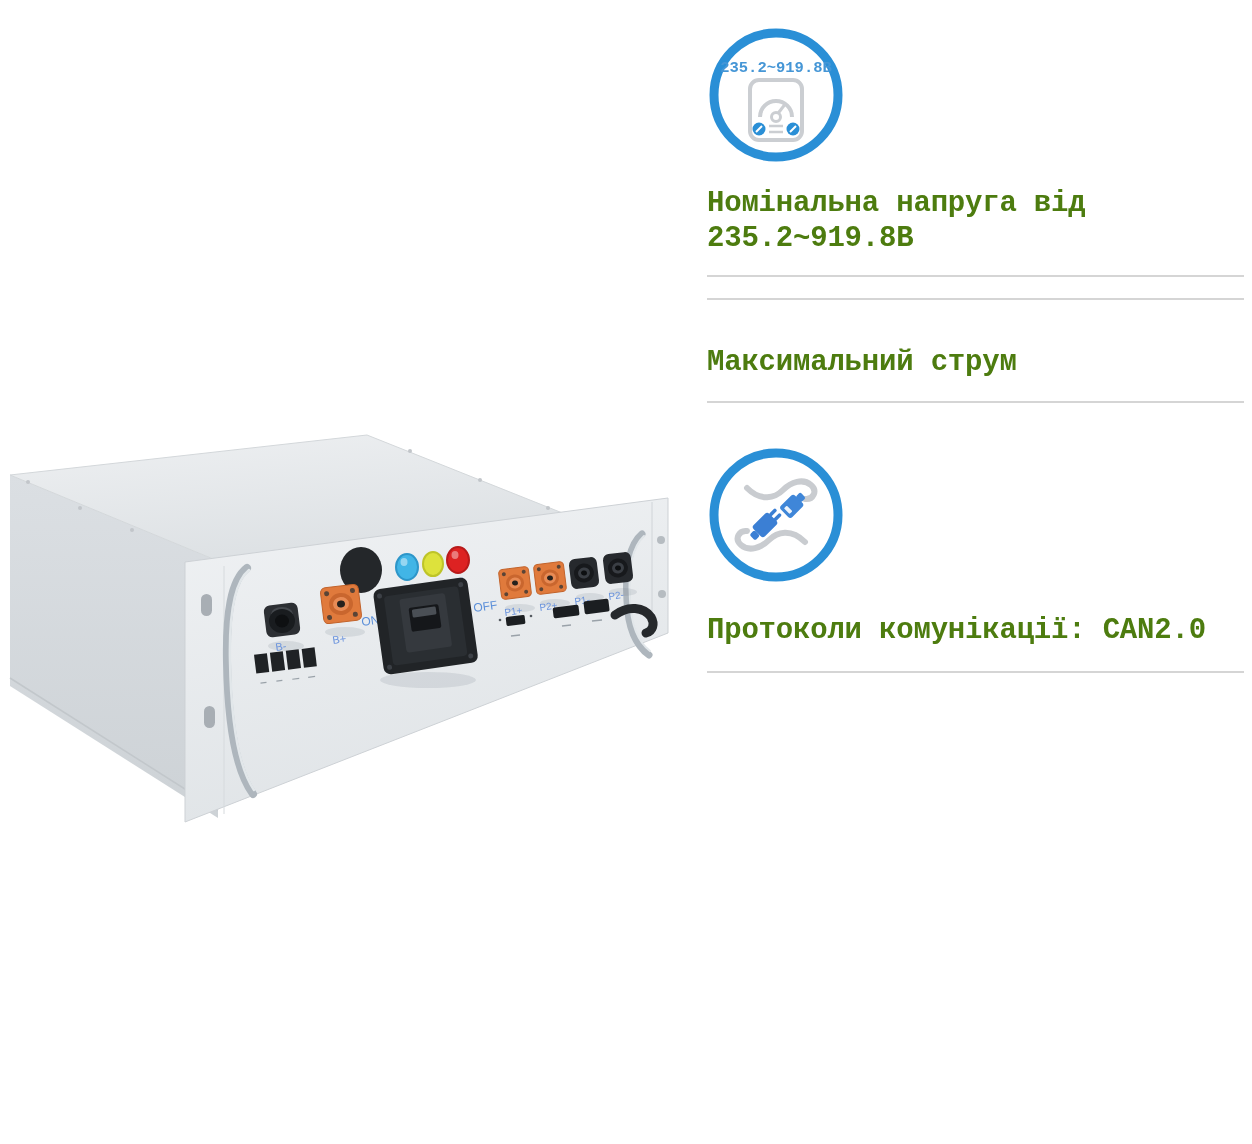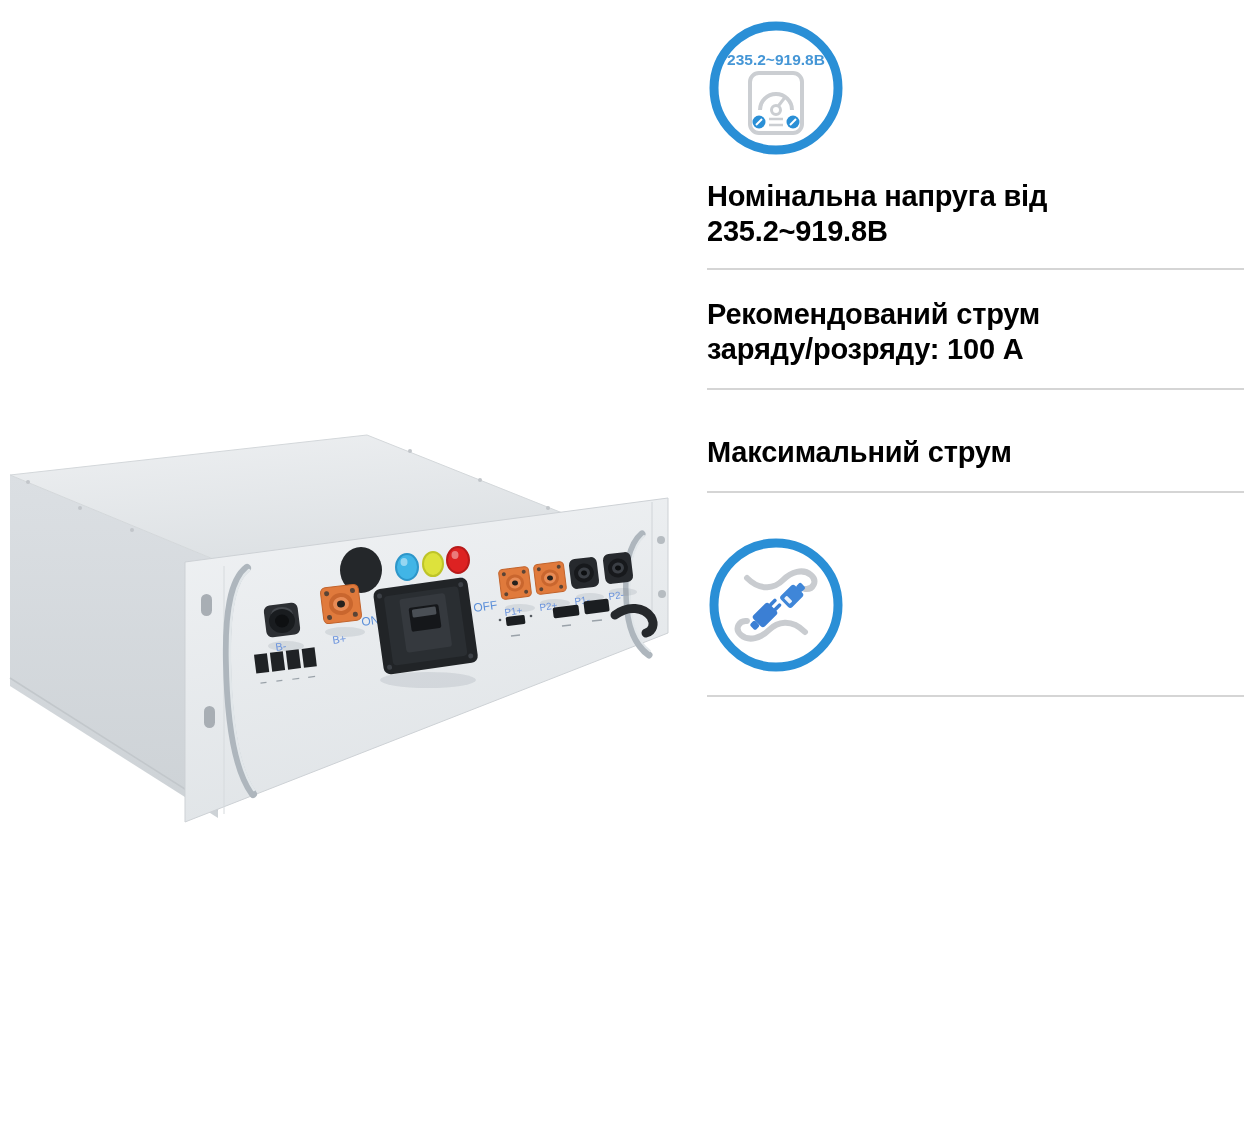--- a/index.html
+++ b/index.html
@@ -1,29 +1,29 @@
 <!DOCTYPE html>
 <html><head>
 <meta charset="utf-8">
 <style>
   html,body{margin:0;padding:0;background:#fff;}
   .page{position:relative;width:1252px;height:1144px;background:#fff;overflow:hidden;
         font-family:"Liberation Sans",sans-serif;}
   .product{position:absolute;left:0;top:418px;width:690px;height:425px;margin:0;}
   .product svg{display:block;width:100%;height:100%;}
-  .features{position:absolute;left:707px;top:9px;width:537px;}
+  .features{position:absolute;left:707px;top:16px;width:537px;font-family:Liberation Mono, monospace;}
   .feature{display:block;}
   .icon-wrap{width:134px;height:134px;margin-left:2px;}
   .icon-wrap svg{display:block;width:134px;height:134px;}
   .f1 .icon-wrap{margin-top:12px;}
   .f2 .icon-wrap{margin-top:41px;}
   .f3 .icon-wrap{margin-top:42px;}
   .f4 .icon-wrap{margin-top:45px;}
   .feature-title{margin:0;font-weight:700;font-size:29px;line-height:35px;
-                 color:#000000;letter-spacing:-0.2px;}
+                 color:#4d7c0f;letter-spacing:-0.2px;}
   .f1 .feature-title{margin-top:24px;}
   .f2 .feature-title{margin-top:27px;}
   .f3 .feature-title{margin-top:45px;}
   .f4 .feature-title{margin-top:31px;}
   .feature-title span{display:block;}
   .feature-title span:empty{display:none;}
   .divider{border:none;height:2px;background:#d5d5d5;margin:0;}
   .f1 .divider{margin-top:19px;}
   .f2 .divider{margin-top:21px;}
   .f3 .divider{margin-top:21px;}
@@ -224,24 +224,20 @@
         </svg>
       </div>
       <h3 class="feature-title">
         <span>Номінальна напруга від</span>
         <span>235.2~919.8В</span>
       </h3>
       <hr class="divider">
     </section>
 
     <section class="feature f2">
-      <h3 class="feature-title">
-        <span>Рекомендований струм</span>
-        <span>заряду/розряду: 100 А</span>
-      </h3>
       <hr class="divider">
     </section>
 
     <section class="feature f3">
       <h3 class="feature-title">
         <span>Максимальний струм</span>
       </h3>
       <hr class="divider">
     </section>
 
@@ -257,17 +253,21 @@
             <rect x="57.5" y="58" width="3.5" height="9" rx="1.5" fill="#3b7fd4"></rect>
             <rect x="52" y="88" width="8" height="7" rx="2" fill="#3b7fd4"></rect>
           </g>
           <g transform="rotate(45 82 59)">
             <rect x="74" y="48" width="16" height="20" rx="3" fill="#3f86d8"></rect>
             <rect x="78" y="61" width="8" height="4" rx="1" fill="#ffffff" opacity="0.9"></rect>
             <rect x="78" y="42" width="8" height="7" rx="2" fill="#3f86d8"></rect>
           </g>
         </svg>
       </div>
+      <h3 class="feature-title">
+        <span>Протоколи комунікації: CAN2.0</span>
+
+      </h3>
       <hr class="divider">
     </section>
 
   </aside>
 </div>
 
 </body></html>

